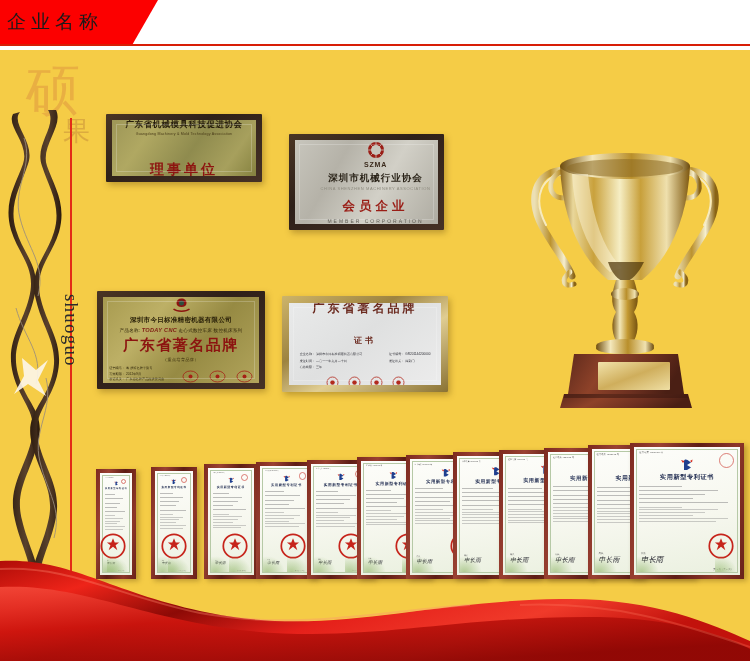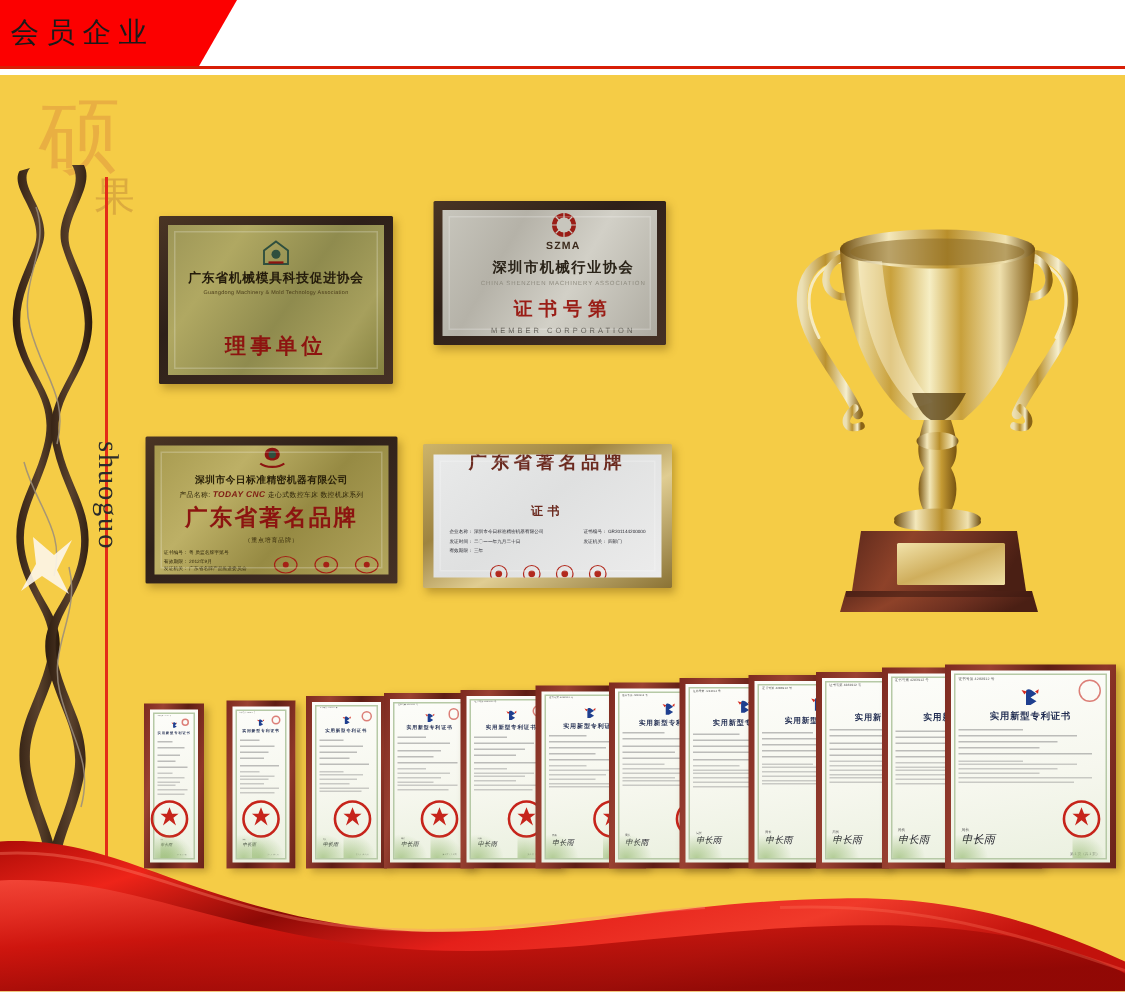--- a/index.html
+++ b/index.html
@@ -126,21 +126,21 @@
   .face.paper {
     background: linear-gradient(140deg,#e9eaea 0%,#dfe0e0 45%,#ececec 100%);
   }
   .face-inner-border {
     position: absolute; left: 4px; top: 4px; right: 4px; bottom: 4px;
     border: 1px solid rgba(255,255,255,0.22);
     pointer-events: none;
   }
 
   
-  #plaque-1 { left: 106px; top: 144px; width: 156px; height: 112px; }
+  #plaque-1 { left: 106px; top: 114px; width: 156px; height: 68px; }
   #p1-logo { width: 20px; height: 18px; margin-bottom: 2px; }
   #p1-org {
     font-size: 8.5px; color: #241b0b; letter-spacing: 0.5px;
     font-weight: bold; font-family: "Liberation Serif","DejaVu Serif",serif;
   }
   #p1-org-en { font-size: 3.6px; color: #4a3c19; letter-spacing: 0.2px; margin-top: 1px; }
   #p1-title {
     font-size: 14px; color: #8d1410; letter-spacing: 3px;
     margin-top: 25px; font-weight: bold;
     font-family: "Liberation Serif","DejaVu Serif",serif;
@@ -251,21 +251,21 @@
   
   #red-silk { position: absolute; left: 0; bottom: 0; width: 750px; height: 130px; }
 </style>
 </head>
 <body>
 
 <div id="page">
 
   <div id="header">
     <div id="header-banner">
-      <span id="header-banner-label">会员企业</span>
+      <span id="header-banner-label">企业名称</span>
     </div>
     <div id="header-rule"></div>
   </div>
 
   <div id="left-decor">
     <div id="watermark-main">硕</div>
     <div id="watermark-sub">果</div>
 
     <svg id="decor-ribbon" width="66" height="480" viewBox="0 0 66 480">
       <defs>
@@ -325,21 +325,21 @@
           </g>
           <circle cx="20" cy="20" r="10" fill="#c8c6bd"></circle>
           <g stroke="#c8c6bd" stroke-width="1.6">
             <path d="M20 4 L20 12 M20 28 L20 36 M4 20 L12 20 M28 20 L36 20
                      M9 9 L14 14 M26 26 L31 31 M31 9 L26 14 M14 26 L9 31"></path>
           </g>
         </svg>
         <div id="p2-logo-label">SZMA</div>
         <div id="p2-org">深圳市机械行业协会</div>
         <div id="p2-org-en">CHINA SHENZHEN MACHINERY ASSOCIATION</div>
-        <div id="p2-title">证书号第</div>
+        <div id="p2-title">会员企业</div>
         <div id="p2-title-en">MEMBER CORPORATION</div>
       </div>
     </div>
   </div>
 
   <div id="plaque-3" class="plaque">
     <div class="wood">
       <div class="face brass2">
         <div class="face-inner-border"></div>
         <svg id="p3-logo" viewBox="0 0 42 34">

